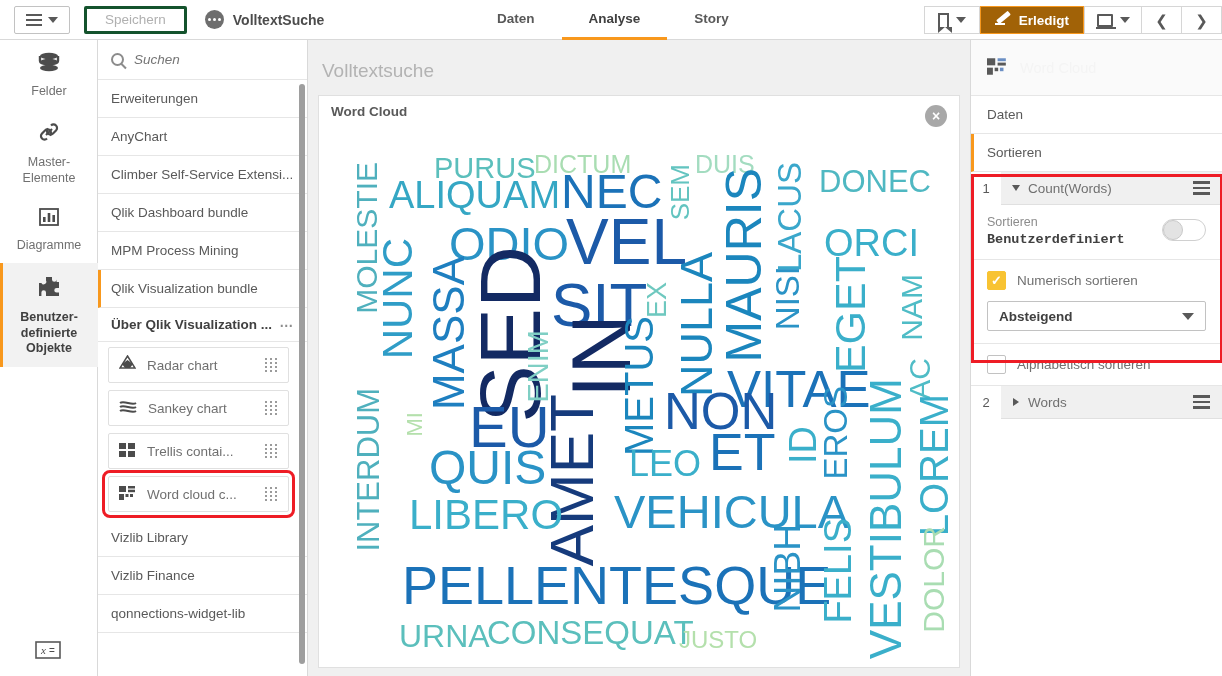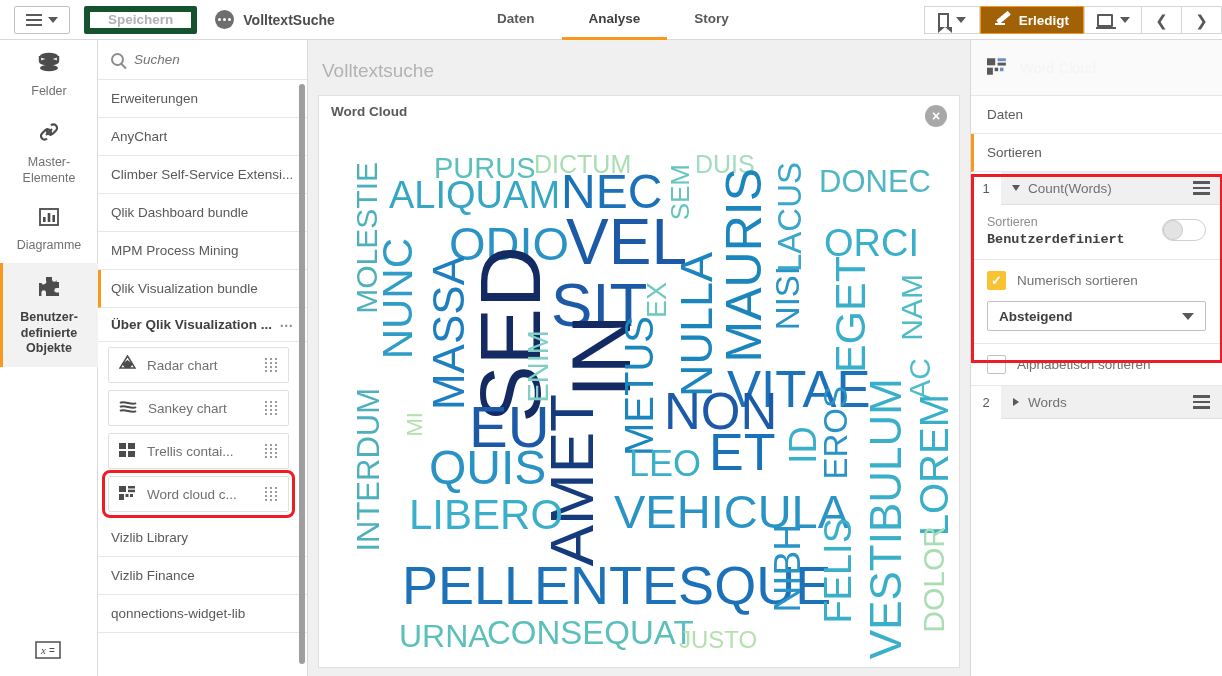--- a/index.html
+++ b/index.html
@@ -24,22 +24,22 @@
     cursor:pointer;
   }
   .ham-lines { display:flex; flex-direction:column; gap:3px; }
   .ham-lines i { display:block; width:16px; height:2px; background:#595959; }
   .caret-dn {
     width:0;height:0;border-left:5px solid transparent;border-right:5px solid transparent;
     border-top:6px solid #595959;
   }
   .save-btn {
     margin-left:14px; height:28px; padding:0 18px;
-    border:6px solid #14532d; border-radius:2px; background:#fff;
-    color:#b0b0b0; font-size:13.5px; font-weight:bold;
+    border:3px solid #14532d; border-radius:2px; background:#fff;
+    color:#b0b0b0; font-size:13.5px; font-weight:normal;
     display:flex;align-items:center; cursor:default;
   }
   .app-name { margin-left:18px; display:flex; align-items:center; gap:9px; }
   .app-dot {
     width:19px;height:19px;border-radius:50%;background:#6e6e6e;
     display:flex;align-items:center;justify-content:center;gap:2px;
   }
   .app-dot i{display:block;width:3px;height:3px;border-radius:50%;background:#fff;}
   .app-title { font-size:14px; font-weight:bold; color:#4c4c4c; }
 

